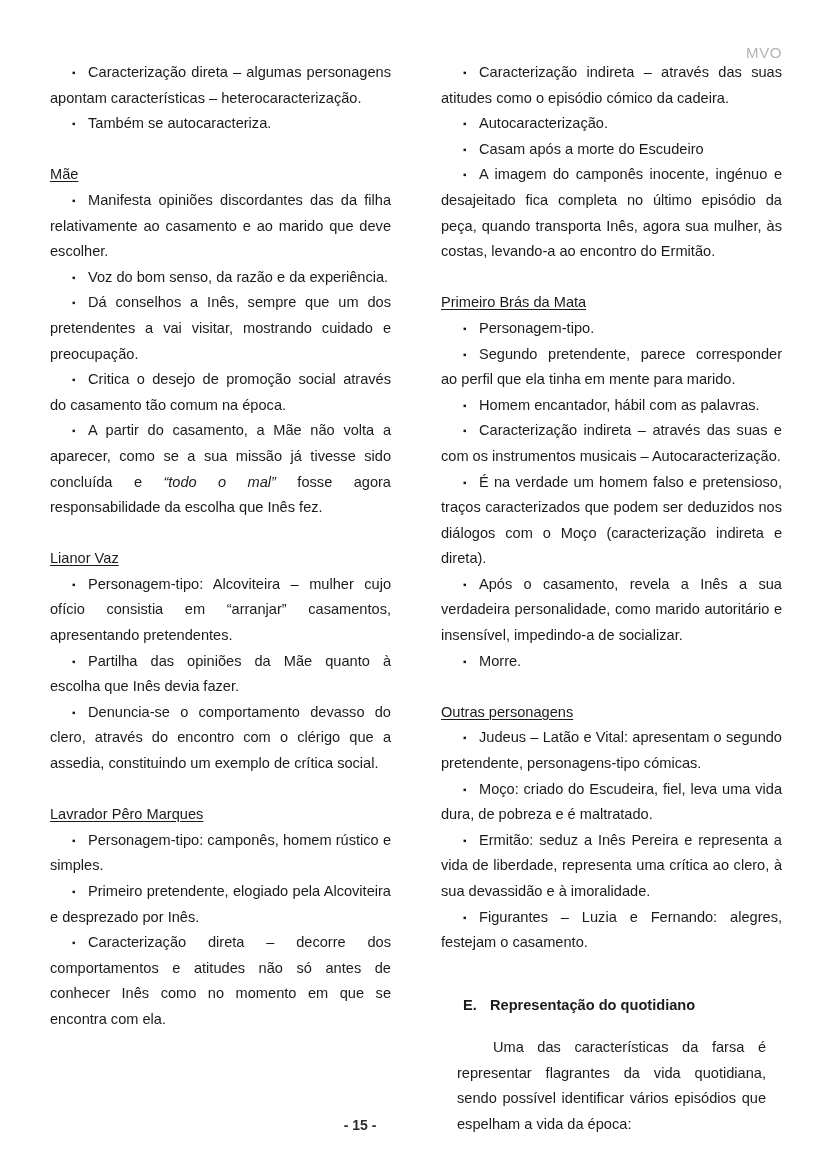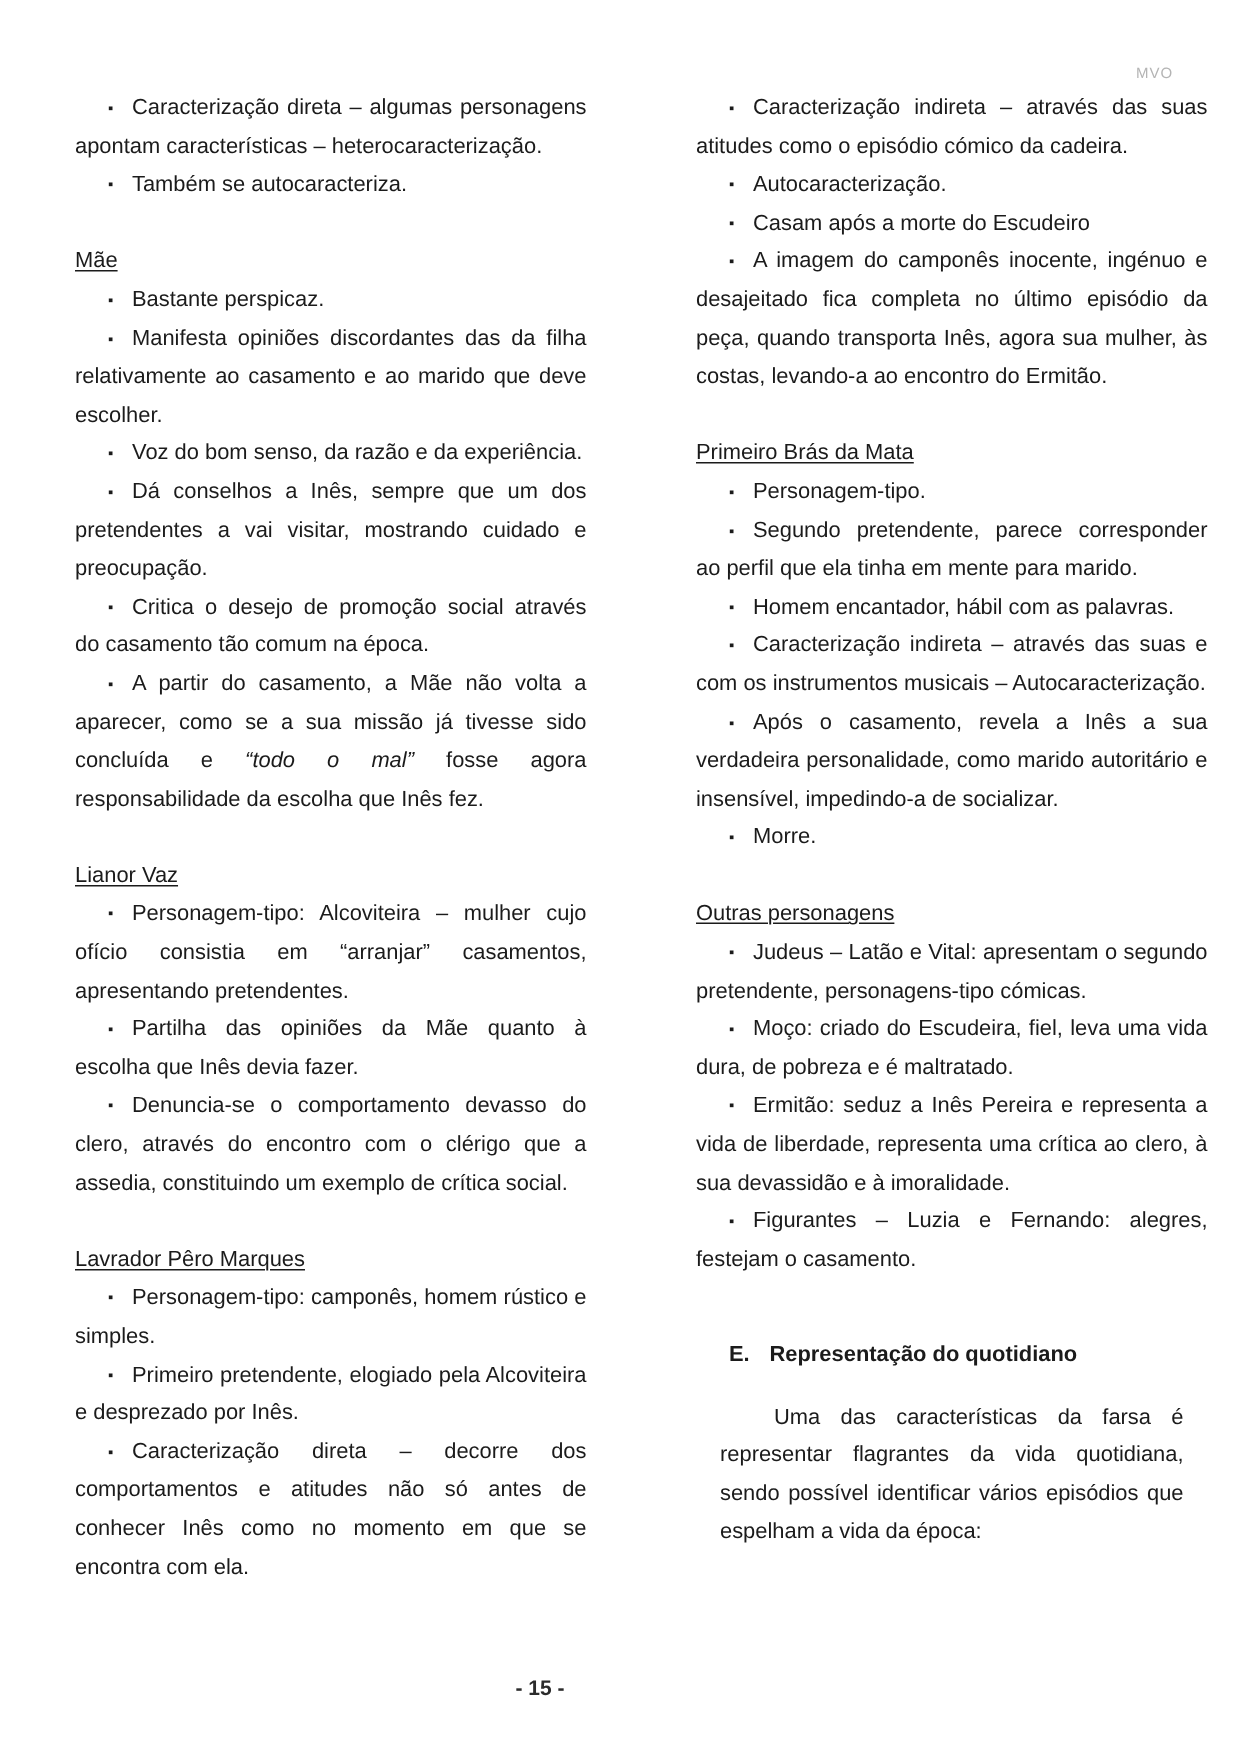--- a/index.html
+++ b/index.html
@@ -15,34 +15,34 @@
     font-family: "Liberation Sans", "DejaVu Sans", sans-serif;
     color: #1b1b1b;
     overflow: hidden;
   }
 
   
   .page-header {
     position: absolute;
     top: 44px;
     right: 46px;
-    font-size: 10px;
+    font-size: 15px;
     letter-spacing: 0.6px;
     color: #b4b4b4;
     font-weight: 400;
   }
 
   
   .columns {
     position: absolute;
     top: 60px;
     left: 0;
     width: 828px;
     display: flex;
-    gap: 73px;
+    gap: 50px;
     padding: 0 49px 0 50px;
     box-sizing: border-box;
   }
   .column {
     width: 341px;
     flex: 0 0 341px;
   }
 
   
   .bullet {
@@ -120,21 +120,20 @@
 
 <div class="page-header">MVO</div>
 
 <div class="columns">
 
   <div class="column" id="col-left">
       <p class="bullet"><span class="marker">▪</span><span class="btext">Caracterização direta – algumas personagens apontam características – heterocaracterização.</span></p>
       <p class="bullet"><span class="marker">▪</span><span class="btext">Também se autocaracteriza.</span></p>
       <div class="spacer"></div>
       <p class="subhead">Mãe</p>
-      <p class="bullet"><span class="marker">▪</span><span class="btext">Bastante perspicaz.</span></p>
       <p class="bullet"><span class="marker">▪</span><span class="btext">Manifesta opiniões discordantes das da filha relativamente ao casamento e ao marido que deve escolher.</span></p>
       <p class="bullet"><span class="marker">▪</span><span class="btext">Voz do bom senso, da razão e da experiência.</span></p>
       <p class="bullet"><span class="marker">▪</span><span class="btext">Dá conselhos a Inês, sempre que um dos pretendentes a vai visitar, mostrando cuidado e preocupação.</span></p>
       <p class="bullet"><span class="marker">▪</span><span class="btext">Critica o desejo de promoção social através do casamento tão comum na época.</span></p>
       <p class="bullet"><span class="marker">▪</span><span class="btext"><span>A partir do casamento, a Mãe não volta a aparecer, como se a sua missão já tivesse sido concluída e </span><em class="q">“todo o mal”</em><span> fosse agora responsabilidade da escolha que Inês fez.</span></span></p>
       <div class="spacer"></div>
       <p class="subhead">Lianor Vaz</p>
       <p class="bullet"><span class="marker">▪</span><span class="btext">Personagem-tipo: Alcoviteira – mulher cujo ofício consistia em “arranjar” casamentos, apresentando pretendentes.</span></p>
       <p class="bullet"><span class="marker">▪</span><span class="btext">Partilha das opiniões da Mãe quanto à escolha que Inês devia fazer.</span></p>
       <p class="bullet"><span class="marker">▪</span><span class="btext">Denuncia-se o comportamento devasso do clero, através do encontro com o clérigo que a assedia, constituindo um exemplo de crítica social.</span></p>
@@ -149,20 +148,21 @@
       <p class="bullet"><span class="marker">▪</span><span class="btext">Caracterização indireta – através das suas atitudes como o episódio cómico da cadeira.</span></p>
       <p class="bullet"><span class="marker">▪</span><span class="btext">Autocaracterização.</span></p>
       <p class="bullet"><span class="marker">▪</span><span class="btext">Casam após a morte do Escudeiro</span></p>
       <p class="bullet"><span class="marker">▪</span><span class="btext">A imagem do camponês inocente, ingénuo e desajeitado fica completa no último episódio da peça, quando transporta Inês, agora sua mulher, às costas, levando-a ao encontro do Ermitão.</span></p>
       <div class="spacer"></div>
       <p class="subhead">Primeiro Brás da Mata</p>
       <p class="bullet"><span class="marker">▪</span><span class="btext">Personagem-tipo.</span></p>
       <p class="bullet"><span class="marker">▪</span><span class="btext">Segundo pretendente, parece corresponder ao perfil que ela tinha em mente para marido.</span></p>
       <p class="bullet"><span class="marker">▪</span><span class="btext">Homem encantador, hábil com as palavras.</span></p>
       <p class="bullet"><span class="marker">▪</span><span class="btext">Caracterização indireta – através das suas e com os instrumentos musicais – Autocaracterização.</span></p>
+      <p class="bullet"><span class="marker">▪</span><span class="btext">É na verdade um homem falso e pretensioso, traços caracterizados que podem ser deduzidos nos diálogos com o Moço (caracterização indireta e direta).</span></p>
       <p class="bullet"><span class="marker">▪</span><span class="btext">Após o casamento, revela a Inês a sua verdadeira personalidade, como marido autoritário e insensível, impedindo-a de socializar.</span></p>
       <p class="bullet"><span class="marker">▪</span><span class="btext">Morre.</span></p>
       <div class="spacer"></div>
       <p class="subhead">Outras personagens</p>
       <p class="bullet"><span class="marker">▪</span><span class="btext">Judeus – Latão e Vital: apresentam o segundo pretendente, personagens-tipo cómicas.</span></p>
       <p class="bullet"><span class="marker">▪</span><span class="btext">Moço: criado do Escudeira, fiel, leva uma vida dura, de pobreza e é maltratado.</span></p>
       <p class="bullet"><span class="marker">▪</span><span class="btext">Ermitão: seduz a Inês Pereira e representa a vida de liberdade, representa uma crítica ao clero, à sua devassidão e à imoralidade.</span></p>
       <p class="bullet"><span class="marker">▪</span><span class="btext">Figurantes – Luzia e Fernando: alegres, festejam o casamento.</span></p>
       <div class="spacer"></div>
       <div class="spacer-s"></div>

